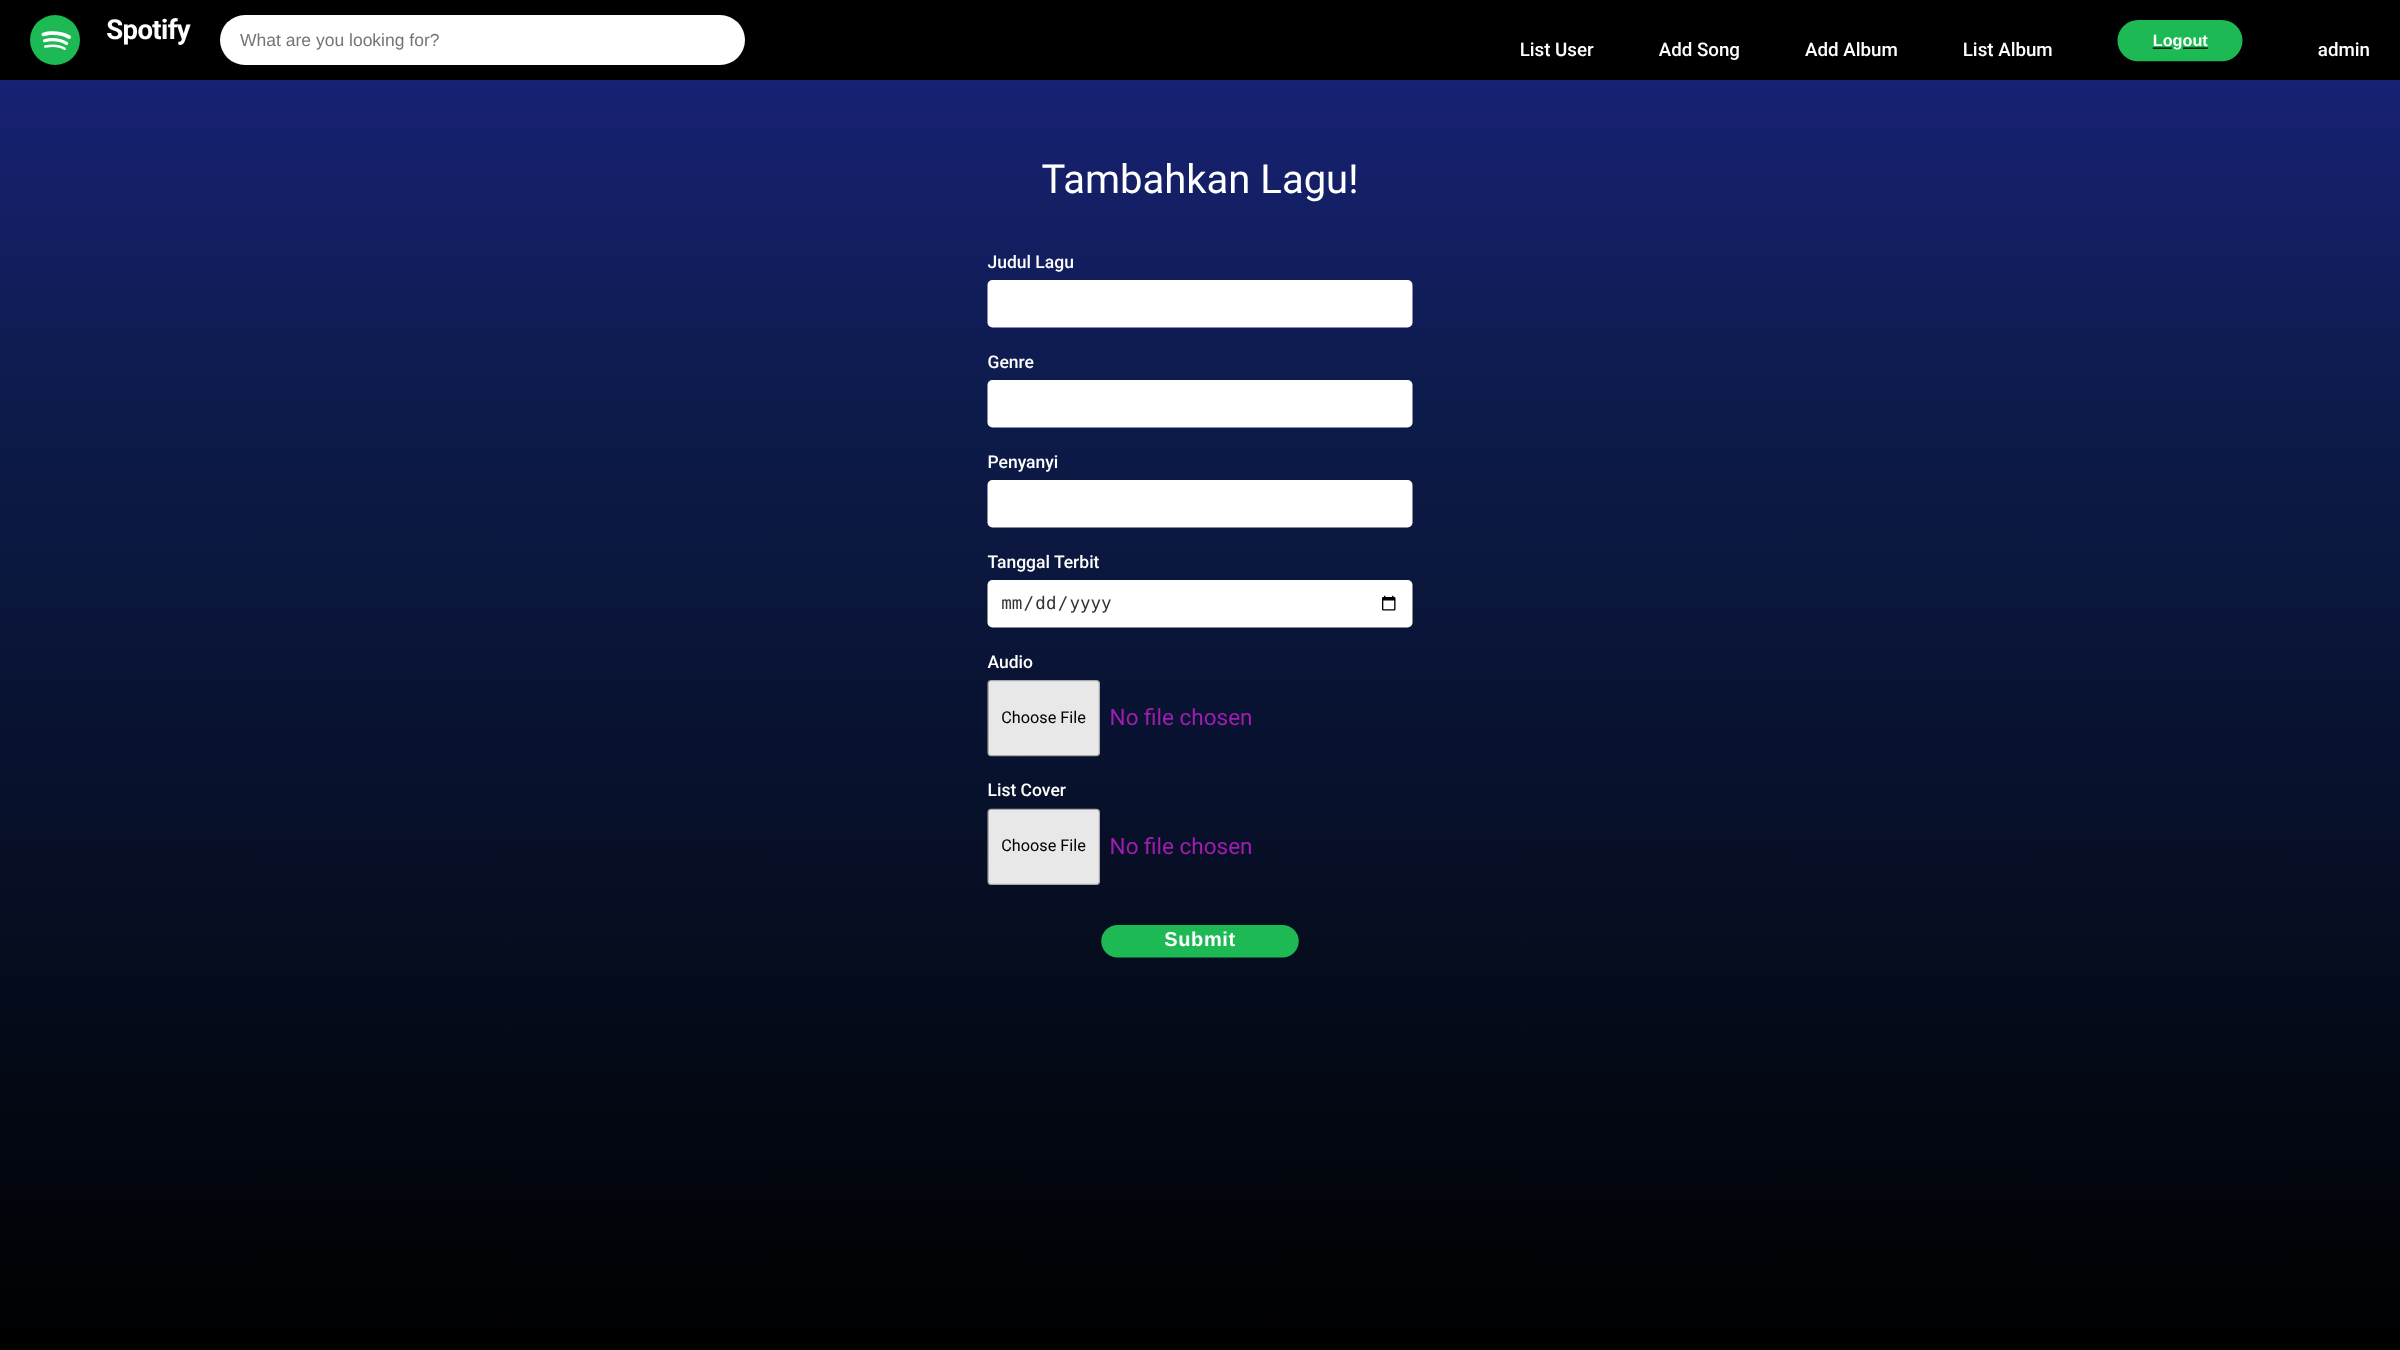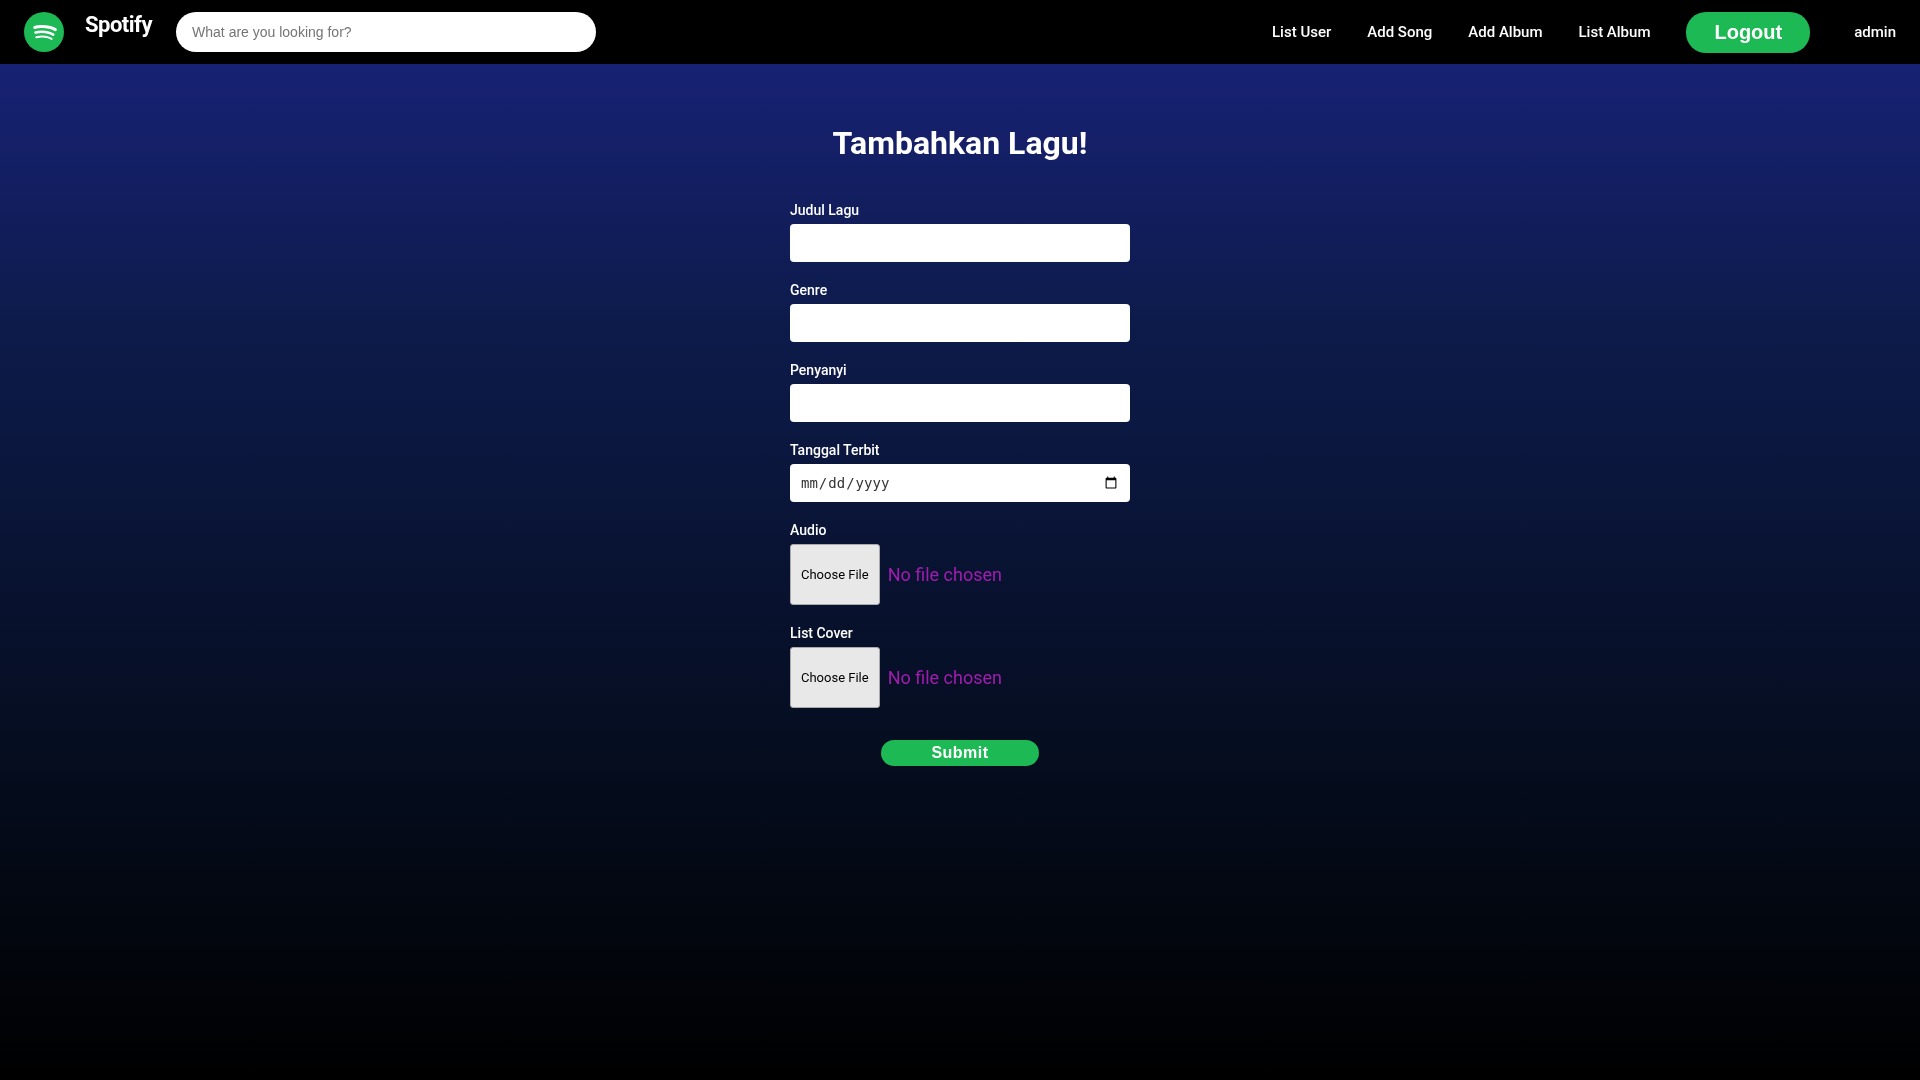--- a/index.html
+++ b/index.html
@@ -54,40 +54,41 @@
       border-radius: 20px;
       border: none;
       padding: 0 16px;
       font-size: 14px;
       color: #7f1d1d;
       outline: none;
     }
 
     .navbar-nav {
       display: flex;
-      align-items: center;
-      gap: 36px;
+      align-items: flex-end;
+      gap: 52px;
       margin-left: auto;
+      text-decoration: underline;
     }
 
     .nav-link {
       color: #ffffff;
       font-size: 15px;
       font-weight: 500;
       text-decoration: none;
       cursor: pointer;
     }
 
     .logout-btn {
       background: #1db954;
       color: #ffffff;
       border: none;
       border-radius: 20px;
       padding: 9px 28px;
-      font-size: 20px;
+      font-size: 13px;
       font-weight: 700;
       cursor: pointer;
     }
 
     .navbar-user {
       color: #ffffff;
       font-size: 15px;
       font-weight: 500;
       margin-left: 8px;
     }
@@ -99,21 +100,21 @@
       padding-top: 60px;
     }
 
     .form-container {
       width: 340px;
     }
 
     .form-title {
       color: #ffffff;
       font-size: 32px;
-      font-weight: 700;
+      font-weight: 400;
       text-align: center;
       margin-bottom: 40px;
     }
 
     .form-group {
       margin-bottom: 20px;
     }
 
     .form-label {
       display: block;

